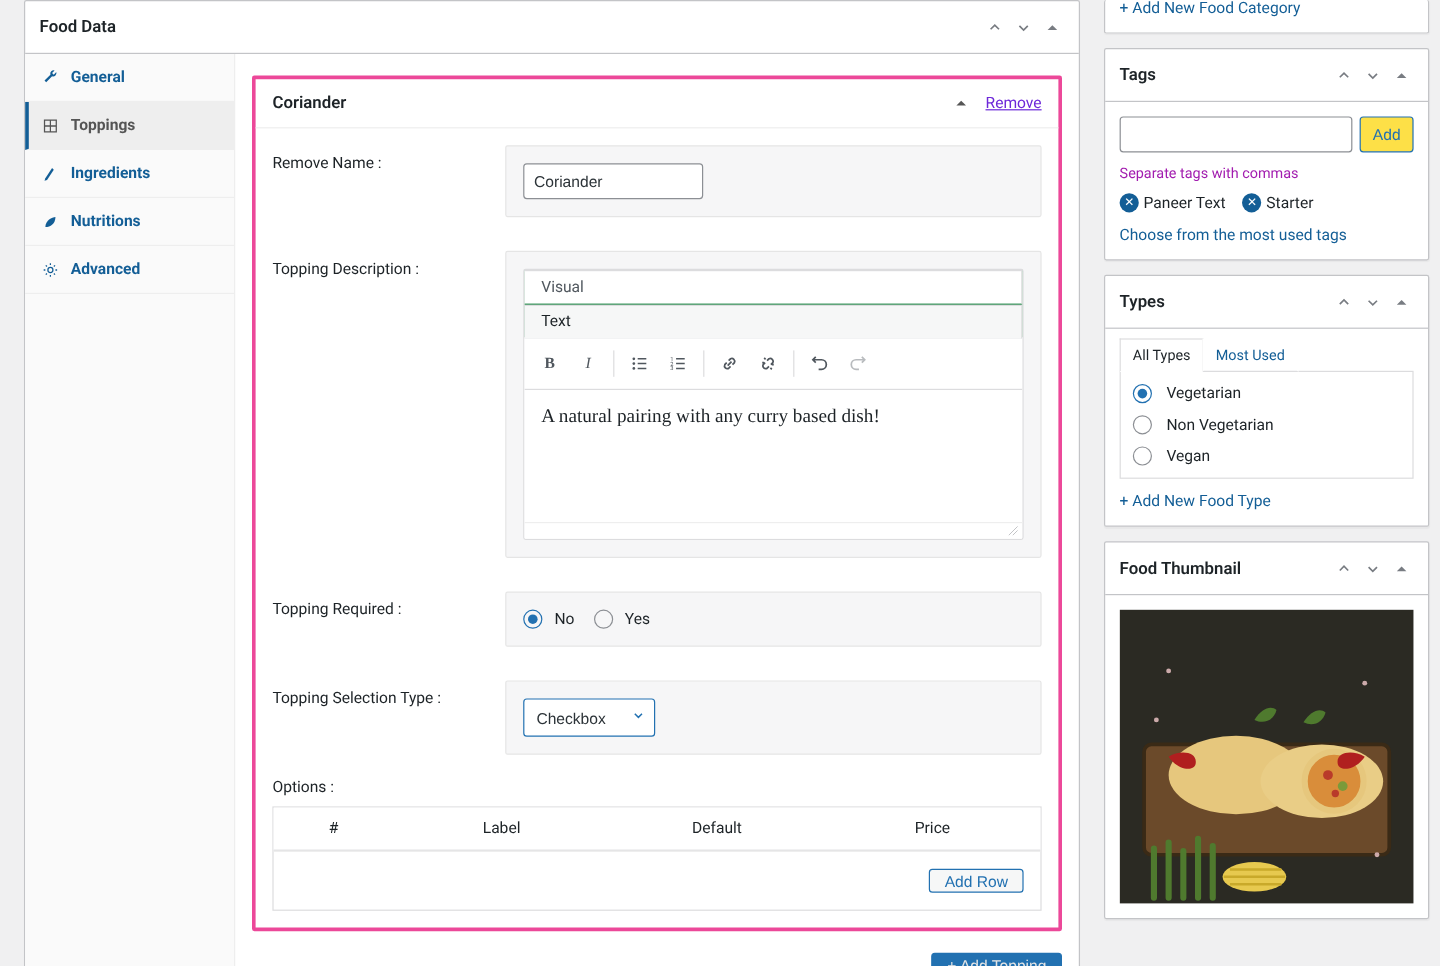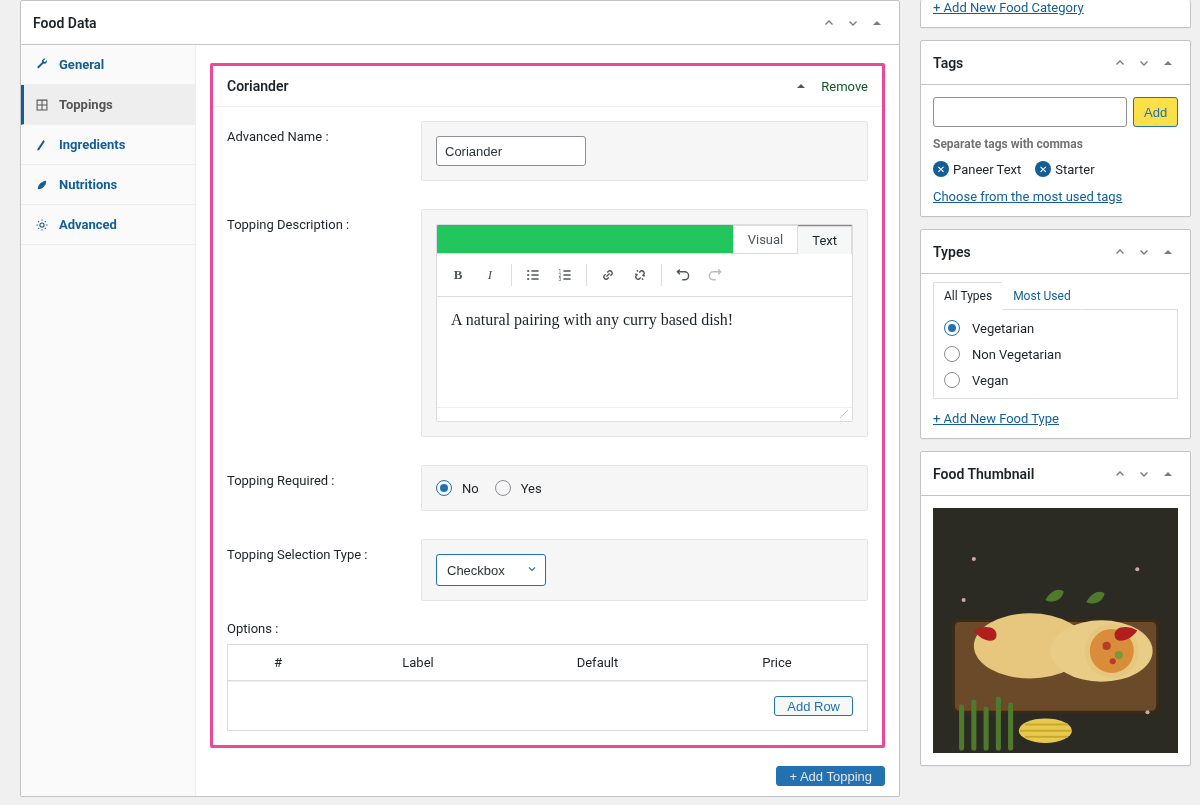--- a/index.html
+++ b/index.html
@@ -99,23 +99,24 @@
     align-items: center;
     padding: 12px 14px;
     border-bottom: 1px solid #eee;
   }
   .topping-card-header .tc-title {
     flex: 1;
     font-weight: 600;
     font-size: 14px;
   }
   .topping-card-header .remove {
-    color: #14532d;
+    color: #6d28d9;
     font-size: 13px;
     cursor: pointer;
+    text-decoration: underline;
   }
   .collapse-caret {
     width:16px;height:16px;display:inline-flex;align-items:center;justify-content:center;
     color:#555;margin-right:12px;cursor:pointer;
   }
 
   .form-row {
     display: flex;
     align-items: flex-start;
     padding: 14px;
@@ -147,21 +148,21 @@
   .topping-name-input { width: 150px; }
 
   
   .rte {
     border: 1px solid #dcdcde;
     background:#fff;
     border-radius:2px;
     overflow:hidden;
   }
   .rte-tabs {
-    display:flex;justify-content:flex-end;background:#22c55e;
+    display:flex;justify-content:flex-end;background:#15803d;flex-direction:column;
   }
   .rte-tab {
     border: 1px solid #dcdcde;
     border-bottom: none;
     padding: 6px 14px;
     font-size: 13px;
     color:#50575e;
     margin-left:-1px;
     cursor:pointer;
     background:#fff;
@@ -249,29 +250,29 @@
     display:inline-flex;align-items:center;justify-content:center;
     height:20px;padding:0 12px;border-radius:3px;font-size:13px;cursor:pointer;
     background:#f6f7f7;border:1px solid #2271b1;color:#2271b1;
   }
   .btn-primary { background:#2271b1;border-color:#2271b1;color:#e5e5e5; }
   .add-topping-row { display:flex;justify-content:flex-end;padding:4px 0 0; }
 
   
   .side-inside { padding: 12px; }
   .add-link {
-    color:#135e96;text-decoration:underline;font-size:13px;cursor:pointer;display:inline-block;
+    color:#135e96;font-size:13px;cursor:pointer;display:inline-block;
   }
   .tag-input-row { display:flex;gap:6px;align-items:center;margin-bottom:10px; }
   .tag-input-row input[type=text]{ flex:1;height:30px; }
   .btn-small {
     height:30px;padding:0 10px;border:1px solid #2271b1;color:#2271b1;background:#fde047;
     border-radius:3px;font-size:13px;cursor:pointer;
   }
-  .hint { color:#737373;font-size:12px;margin-bottom:10px;font-weight:bold; }
+  .hint { color:#a21caf;font-size:12px;margin-bottom:10px; }
   .tag-chip-row { display:flex;flex-wrap:wrap;gap:14px;margin-bottom:12px; }
   .tag-chip { display:inline-flex;align-items:center;gap:4px;font-size:13px; }
   .tag-del {
     width:16px;height:16px;border-radius:50%;background:#135e96;color:#fff;
     display:inline-flex;align-items:center;justify-content:center;font-size:10px;cursor:pointer;
   }
 
   .type-tabs { display:flex;margin-bottom:-1px;align-items:flex-end; }
   .type-tab {
     border:1px solid #dcdcde;padding:6px 10px;font-size:12px;cursor:pointer;background:#fff;
@@ -371,21 +372,21 @@
               <span class="tc-title">Coriander</span>
               <span class="collapse-caret">
                   <svg width="10" height="10" viewBox="0 0 10 10">
                     <path d="M1 7l4-4 4 4z" fill="currentColor"></path>
                   </svg>
                 </span>
               <span class="remove">Remove</span>
             </div>
 
             <div class="form-row">
-              <label>Advanced Name :</label>
+              <label>Remove Name :</label>
               <div class="form-field">
                 <input type="text" class="topping-name-input" value="Coriander" style="">
               </div>
             </div>
 
             <div class="form-row">
               <label>Topping Description :</label>
               <div class="form-field">
                 <div class="rte">
                   <div class="rte-tabs">

